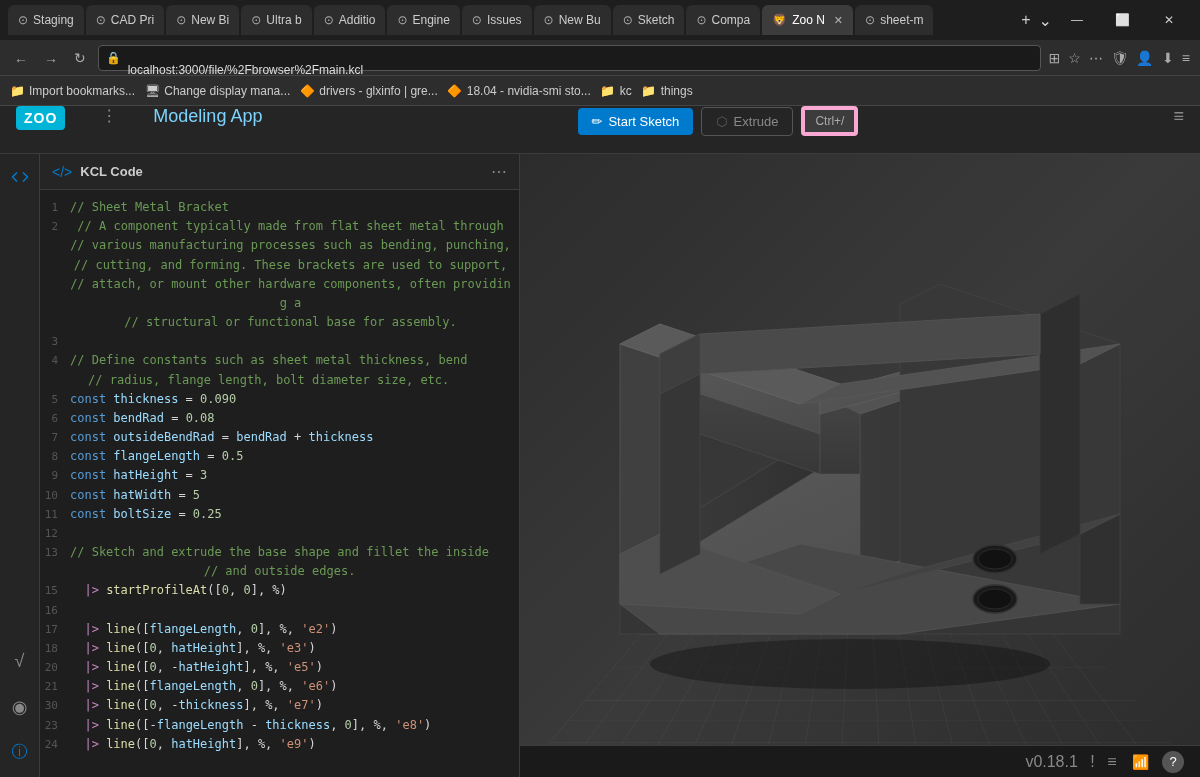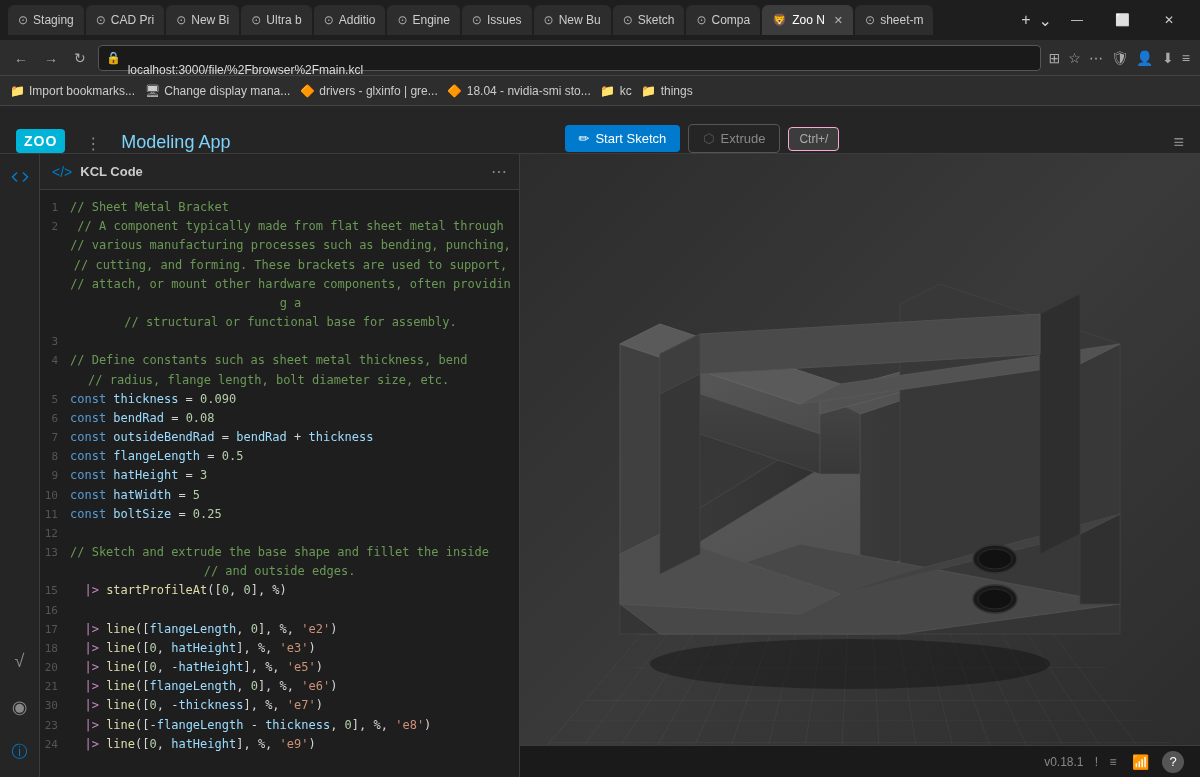--- a/index.html
+++ b/index.html
@@ -45,43 +45,43 @@
       background: #2d2d2d; padding: 0 10px; gap: 10px;
       border-bottom: 1px solid #444; overflow: hidden;
     }
     .bookmark { font-size: 12px; color: #ccc; cursor: pointer; white-space: nowrap; display: flex; align-items: center; gap: 4px; }
 
     
     .app-container { display: flex; flex-direction: column; height: calc(777px - 106px); background: #1e1e1e; }
 
     
     .app-toolbar {
-      display: flex; align-items: flex-end; height: 48px;
-      background: #252526; border-bottom: 1px solid #3c3c3c; padding: 0 16px; gap: 16px;
+      display: flex; align-items: flex-start; height: 48px;
+      background: #252526; border-bottom: 1px solid #3c3c3c; padding: 0 16px; gap: 32px;
     }
     .zoo-logo {
       background: #00b4d8; color: white; font-weight: bold; font-size: 14px;
       padding: 4px 8px; border-radius: 4px; letter-spacing: 1px;
     }
     .app-menu-dots { color: #888; cursor: pointer; margin: 0 4px; }
     .app-name { color: #7dd3fc; font-size: 18px; }
     .toolbar-spacer { flex: 1; }
     .toolbar-center { display: flex; align-items: center; gap: 8px; }
     .btn-start-sketch {
       display: flex; align-items: center; gap: 6px;
       background: #007acc; color: white; border: none; border-radius: 4px;
       padding: 6px 14px; font-size: 13px; cursor: pointer;
     }
     .btn-extrude {
       display: flex; align-items: center; gap: 6px;
       background: transparent; color: #888; border: 1px solid #555; border-radius: 4px;
       padding: 6px 14px; font-size: 13px; cursor: pointer;
     }
     .btn-shortcut {
-      background: #3c3c3c; color: #aaa; border: 1px solid #f9a8d4; border-radius: 4px;
+      background: #3c3c3c; color: #aaa; border: 4px solid #f9a8d4; border-radius: 4px;
       padding: 4px 10px; font-size: 12px; cursor: pointer;
     }
     .toolbar-right { color: #888; cursor: pointer; font-size: 18px; }
 
     
     .main-content { display: flex; flex: 1; overflow: hidden; }
 
     
     .left-sidebar {
       width: 40px; background: #252526; border-right: 1px solid #3c3c3c;
@@ -140,21 +140,21 @@
     .bracket-3d {
       position: absolute; top: 20px; right: 60px; width: 580px; height: 560px;
     }
 
     
     .viewport-status {
       position: absolute; bottom: 0; right: 0; left: 0; height: 32px;
       background: #1a1a1a; border-top: 1px solid #3c3c3c;
       display: flex; align-items: center; padding: 0 16px; gap: 16px;
     }
-    .viewport-version { color: #888; font-size: 12px; margin-left: auto; }
+    .viewport-version { color: #888; font-size: 16px; margin-left: auto; }
     .viewport-icons { display: flex; gap: 12px; align-items: center; }
     .vp-icon { color: #888; font-size: 14px; cursor: pointer; }
 
     ::-webkit-scrollbar { width: 6px; }
     ::-webkit-scrollbar-track { background: #1e1e1e; }
     ::-webkit-scrollbar-thumb { background: #555; border-radius: 3px; }
 
     .tab-gh-icon { font-size: 12px; color: #aaa; }
   </style>
 </head>

